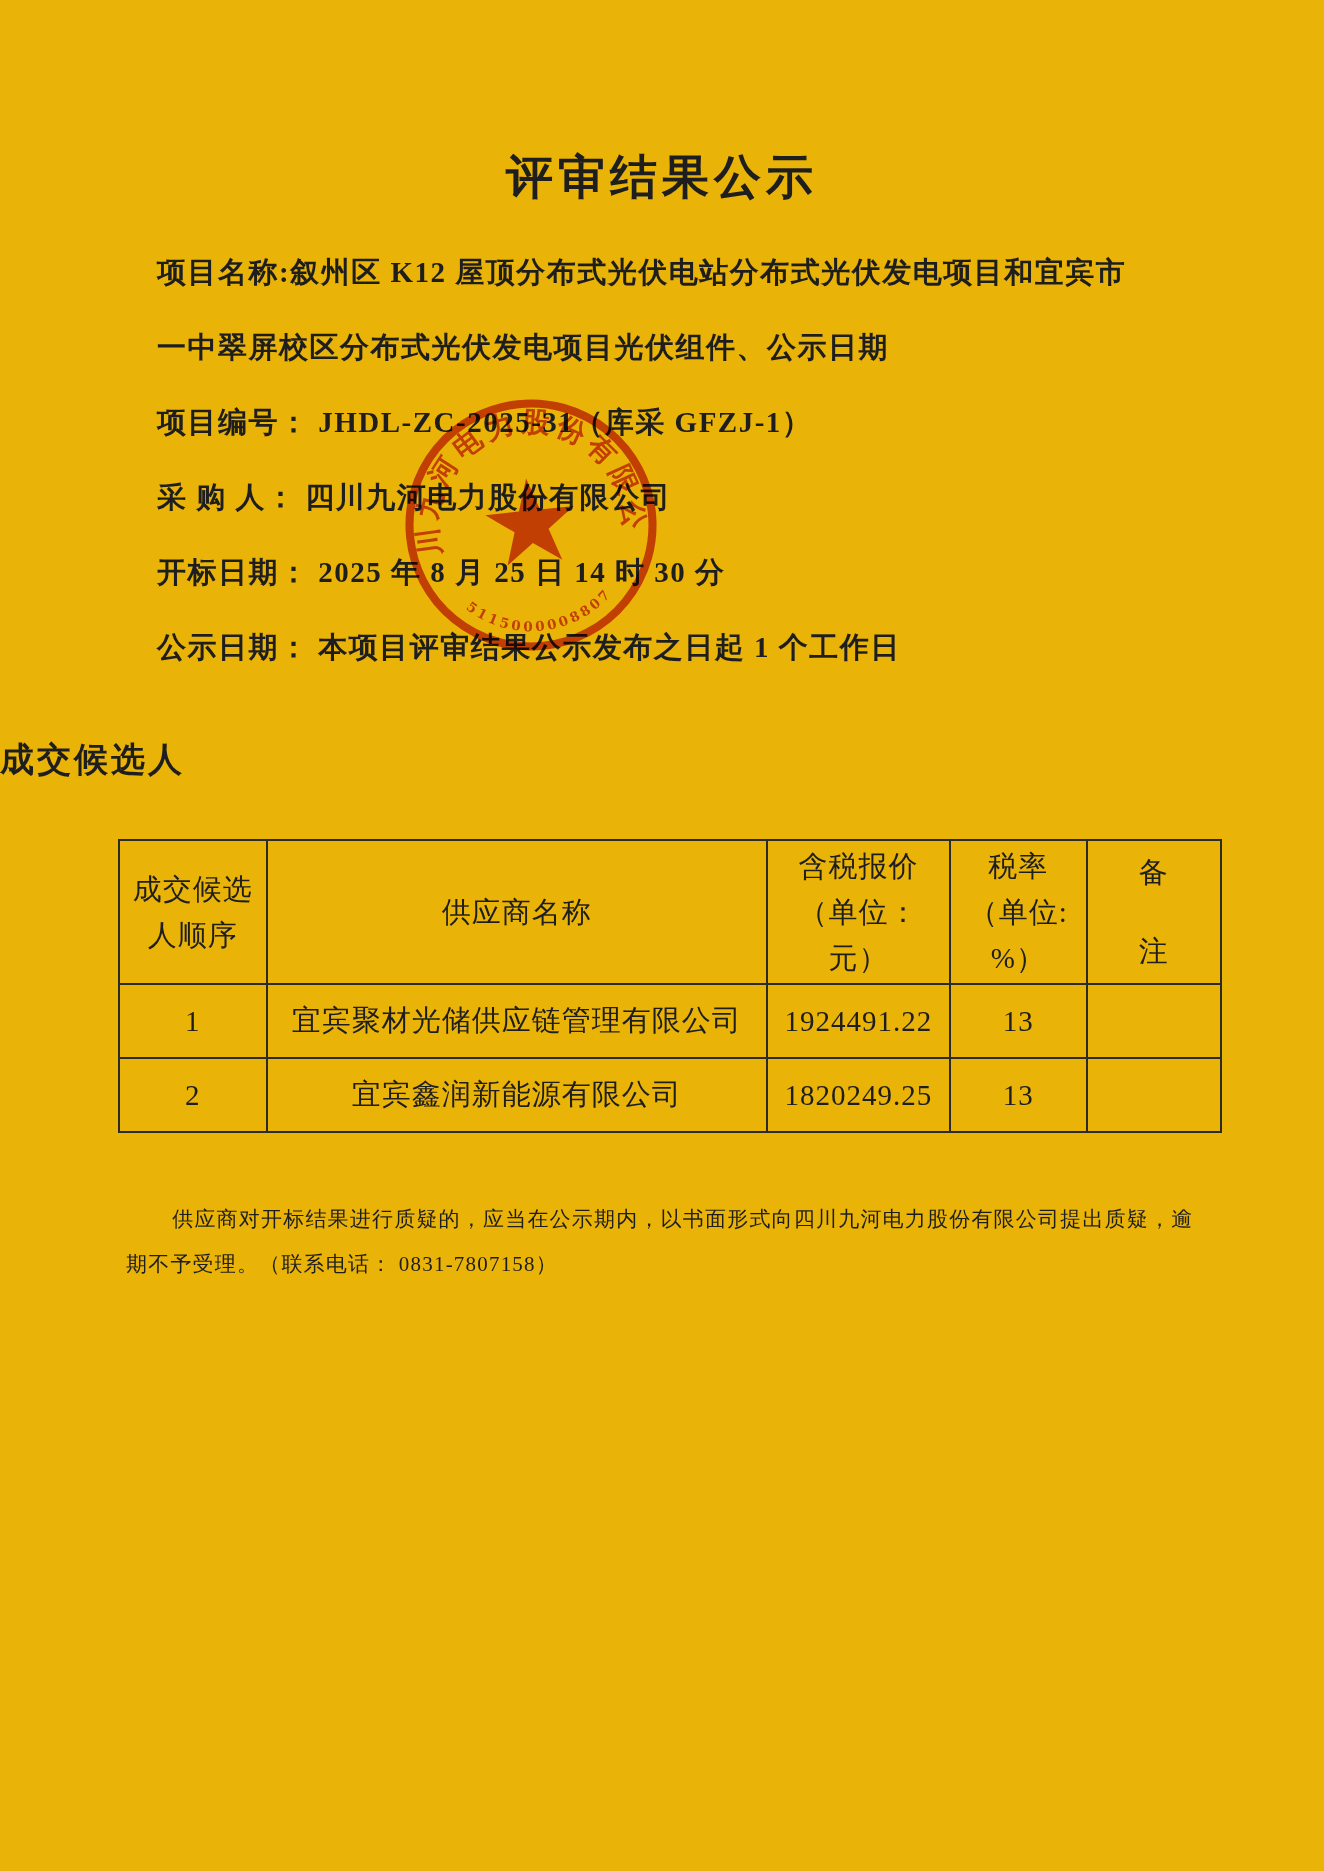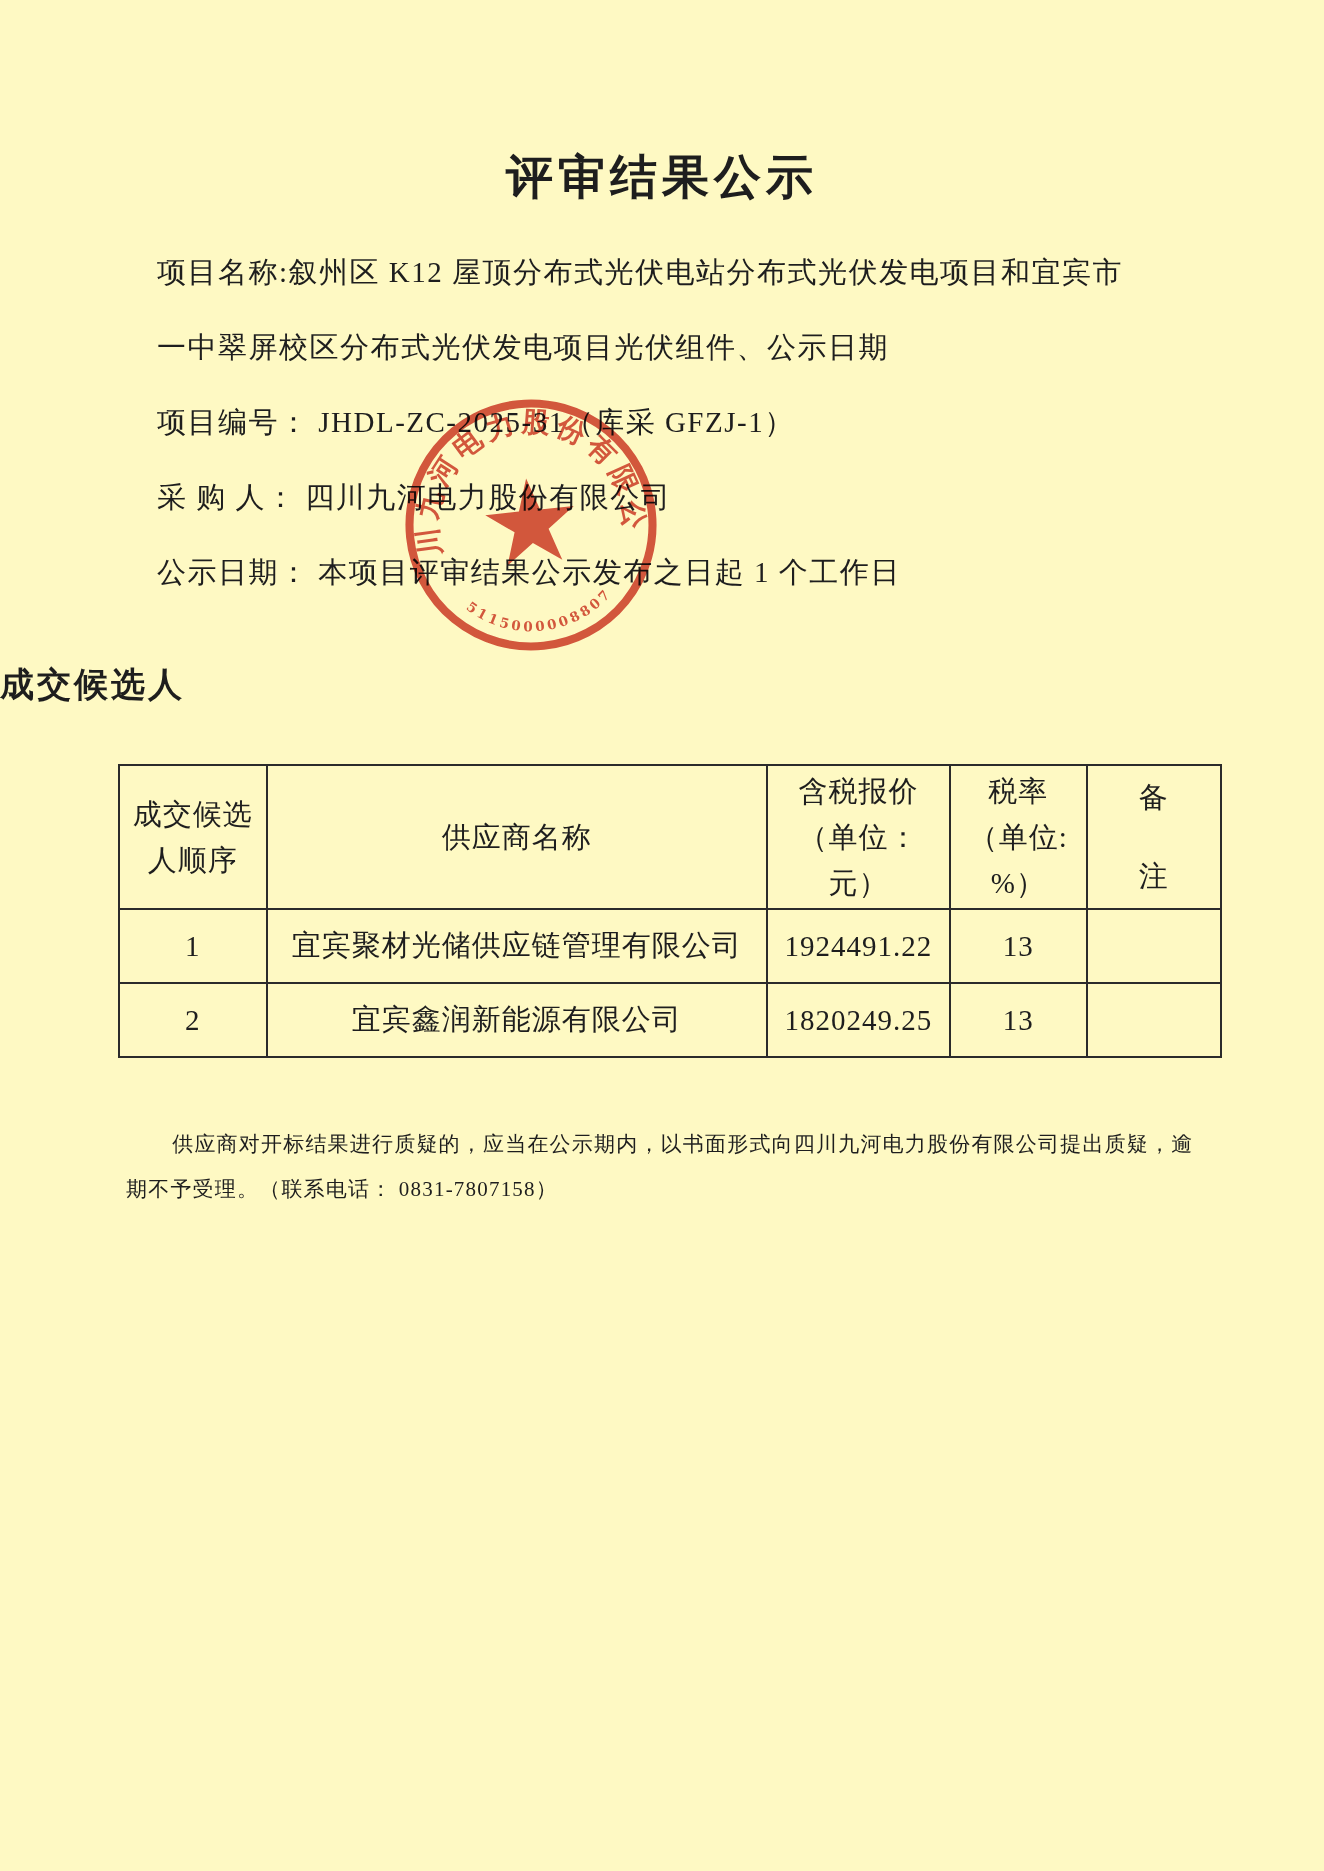--- a/index.html
+++ b/index.html
@@ -1,33 +1,34 @@
 <!DOCTYPE html>
 <html><head>
 <meta charset="utf-8">
 <style>
   html,body{margin:0;padding:0;background:#ffffff;}
   .page{
     position:relative;
     width:1324px;height:1871px;
-    background:#fef9c3;
+    background:#eab308;
     color:#1e1e1e;
     font-family:"Liberation Serif","DejaVu Serif",serif;
     overflow:hidden;
   }
   .doc-title{
     margin:0;
     padding-top:146px;
     text-align:center;
     font-size:47px;
     font-weight:700;
     letter-spacing:5px;
   }
   .info{
     margin:26px 140px 0 157px;
+    font-weight:bold;
   }
   .info-line{
     font-size:29px;
     line-height:75px;
     letter-spacing:1.5px;
     white-space:nowrap;
   }
   .section-title{
     margin:52px 0 0 0;
     font-size:34px;
@@ -82,20 +83,21 @@
 
 <div class="page">
 
   <h1 class="doc-title">评审结果公示</h1>
 
   <div class="info">
     <div class="info-line">项目名称:叙州区 K12 屋顶分布式光伏电站分布式光伏发电项目和宜宾市</div>
     <div class="info-line">一中翠屏校区分布式光伏发电项目光伏组件、公示日期</div>
     <div class="info-line">项目编号： JHDL-ZC-2025-31（库采 GFZJ-1）</div>
     <div class="info-line">采 购 人： 四川九河电力股份有限公司</div>
+    <div class="info-line">开标日期： 2025 年 8 月 25 日 14 时 30 分</div>
     <div class="info-line">公示日期： 本项目评审结果公示发布之日起 1 个工作日</div>
   </div>
 
   <h2 class="section-title">成交候选人</h2>
 
   <div class="table-wrap">
     <table class="bid-table">
       <colgroup>
         <col class="col-order">
           <col class="col-supplier">

